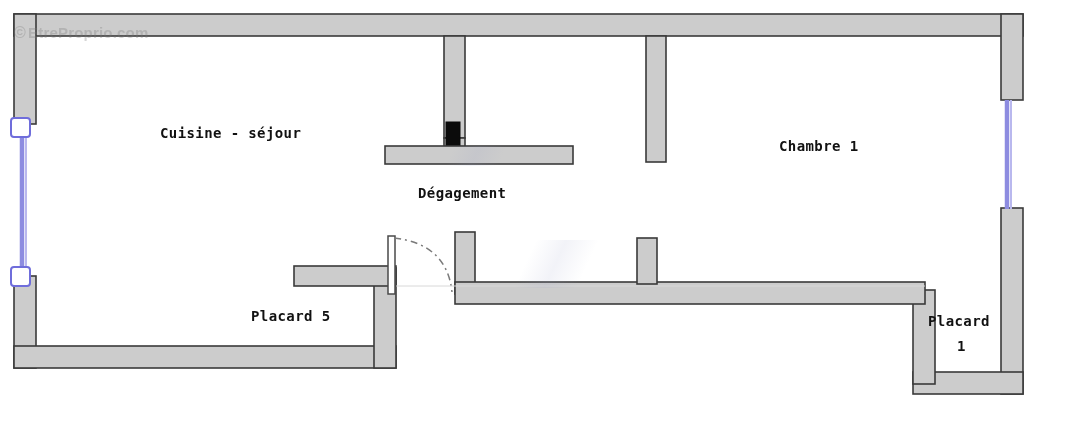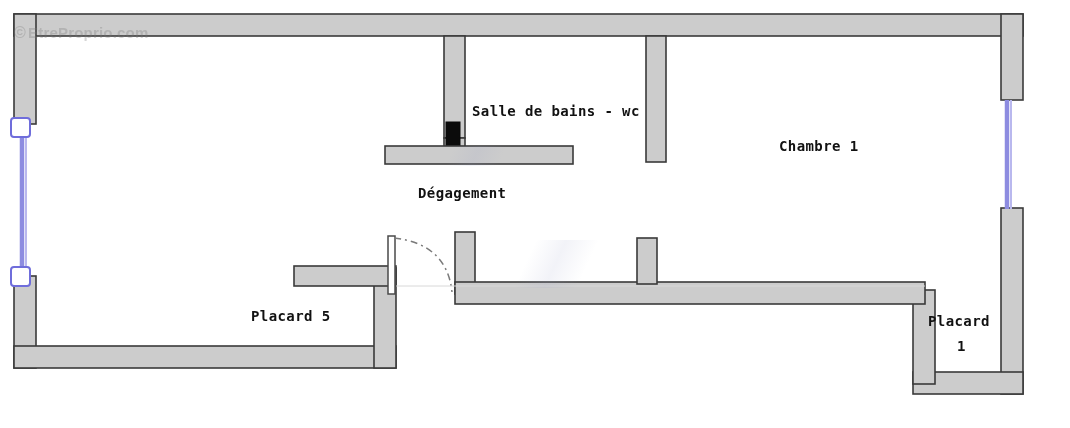--- a/index.html
+++ b/index.html
@@ -156,22 +156,22 @@
     <line class="window-blue-core" x1="1011" y1="100" x2="1011" y2="209"></line>
   </svg>
 
   <div class="ghost-logo" style="left:386px; top:146px; width:186px; height:20px;"></div>
   <div class="ghost-logo" style="left:455px; top:240px; width:210px; height:48px;"></div>
 
   <div id="watermark">
     <span class="mark-c">©</span><span>EtreProprio.com</span>
   </div>
 
+  <div class="room-label" style="left:160px; top:123px;">Cuisine - séjour</div>
 
-  <div class="room-label" style="left:472px; top:101px;">Salle de bains - wc</div>
 
   <div class="room-label" style="left:779px; top:136px;">Chambre 1</div>
 
   <div class="room-label" style="left:418px; top:183px;">Dégagement</div>
 
   <div class="room-label" style="left:251px; top:306px;">Placard 5</div>
 
   <div class="room-label" style="left:928px; top:311px;text-align:center;">Placard</div>
 
   <div class="room-label" style="left:957px; top:336px;">1</div>

